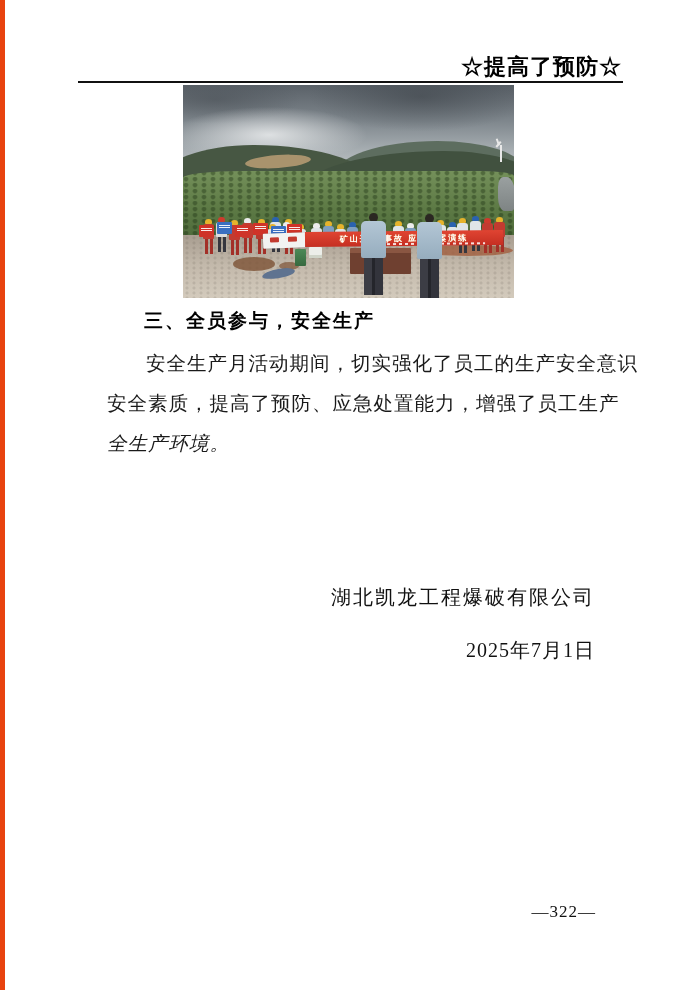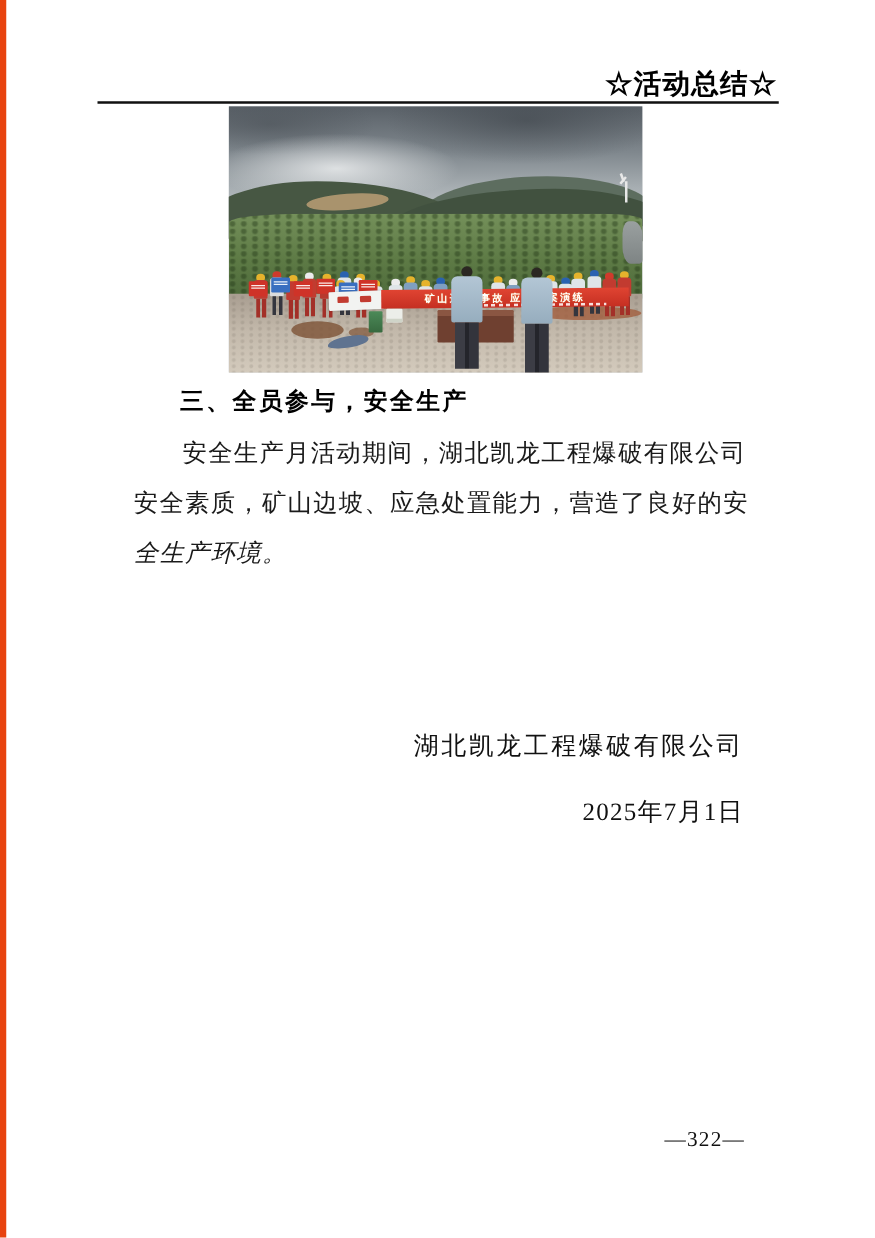--- a/index.html
+++ b/index.html
@@ -101,21 +101,21 @@
   .signature-block .company{letter-spacing:2px;line-height:24px;margin-left:36px;}
   .signature-block .date{letter-spacing:1px;line-height:24px;margin-top:29px;}
 
   .page-number{position:absolute;right:104px;top:902px;font-size:17px;letter-spacing:1px;color:#111;}
 </style>
 </head>
 <body>
 
 <div class="accent-stripe"></div>
 
-<div class="page-header">☆活动总结☆</div>
+<div class="page-header">☆提高了预防☆</div>
 <div class="header-rule"></div>
 
 <div class="photo">
   <div class="sky"></div>
   <div class="hills-far"></div>
   <div class="ridge-l"></div>
   <div class="ridge-r"></div>
   <div class="quarry"></div>
   <div class="turbine">
       <i class="tb tb1"></i>
@@ -278,22 +278,22 @@
   <div class="fg tall" style="left:233px;top:129px">
       <i class="fh"></i>
       <i class="fb"></i>
       <i class="fl"></i>
     </div>
 </div>
 
 <div class="section-heading">三、全员参与，安全生产</div>
 
 <div class="body-paragraph">
-  <div class="line first">安全生产月活动期间，湖北凯龙工程爆破有限公司</div>
-  <div class="line">安全素质，矿山边坡、应急处置能力，营造了良好的安</div>
+  <div class="line first">安全生产月活动期间，切实强化了员工的生产安全意识</div>
+  <div class="line">安全素质，提高了预防、应急处置能力，增强了员工生产</div>
   <div class="line last">全生产环境。</div>
 </div>
 
 <div class="signature-block">
   <div class="company">湖北凯龙工程爆破有限公司</div>
   <div class="date">2025年7月1日</div>
 </div>
 
 <div class="page-number">—322—</div>
 

